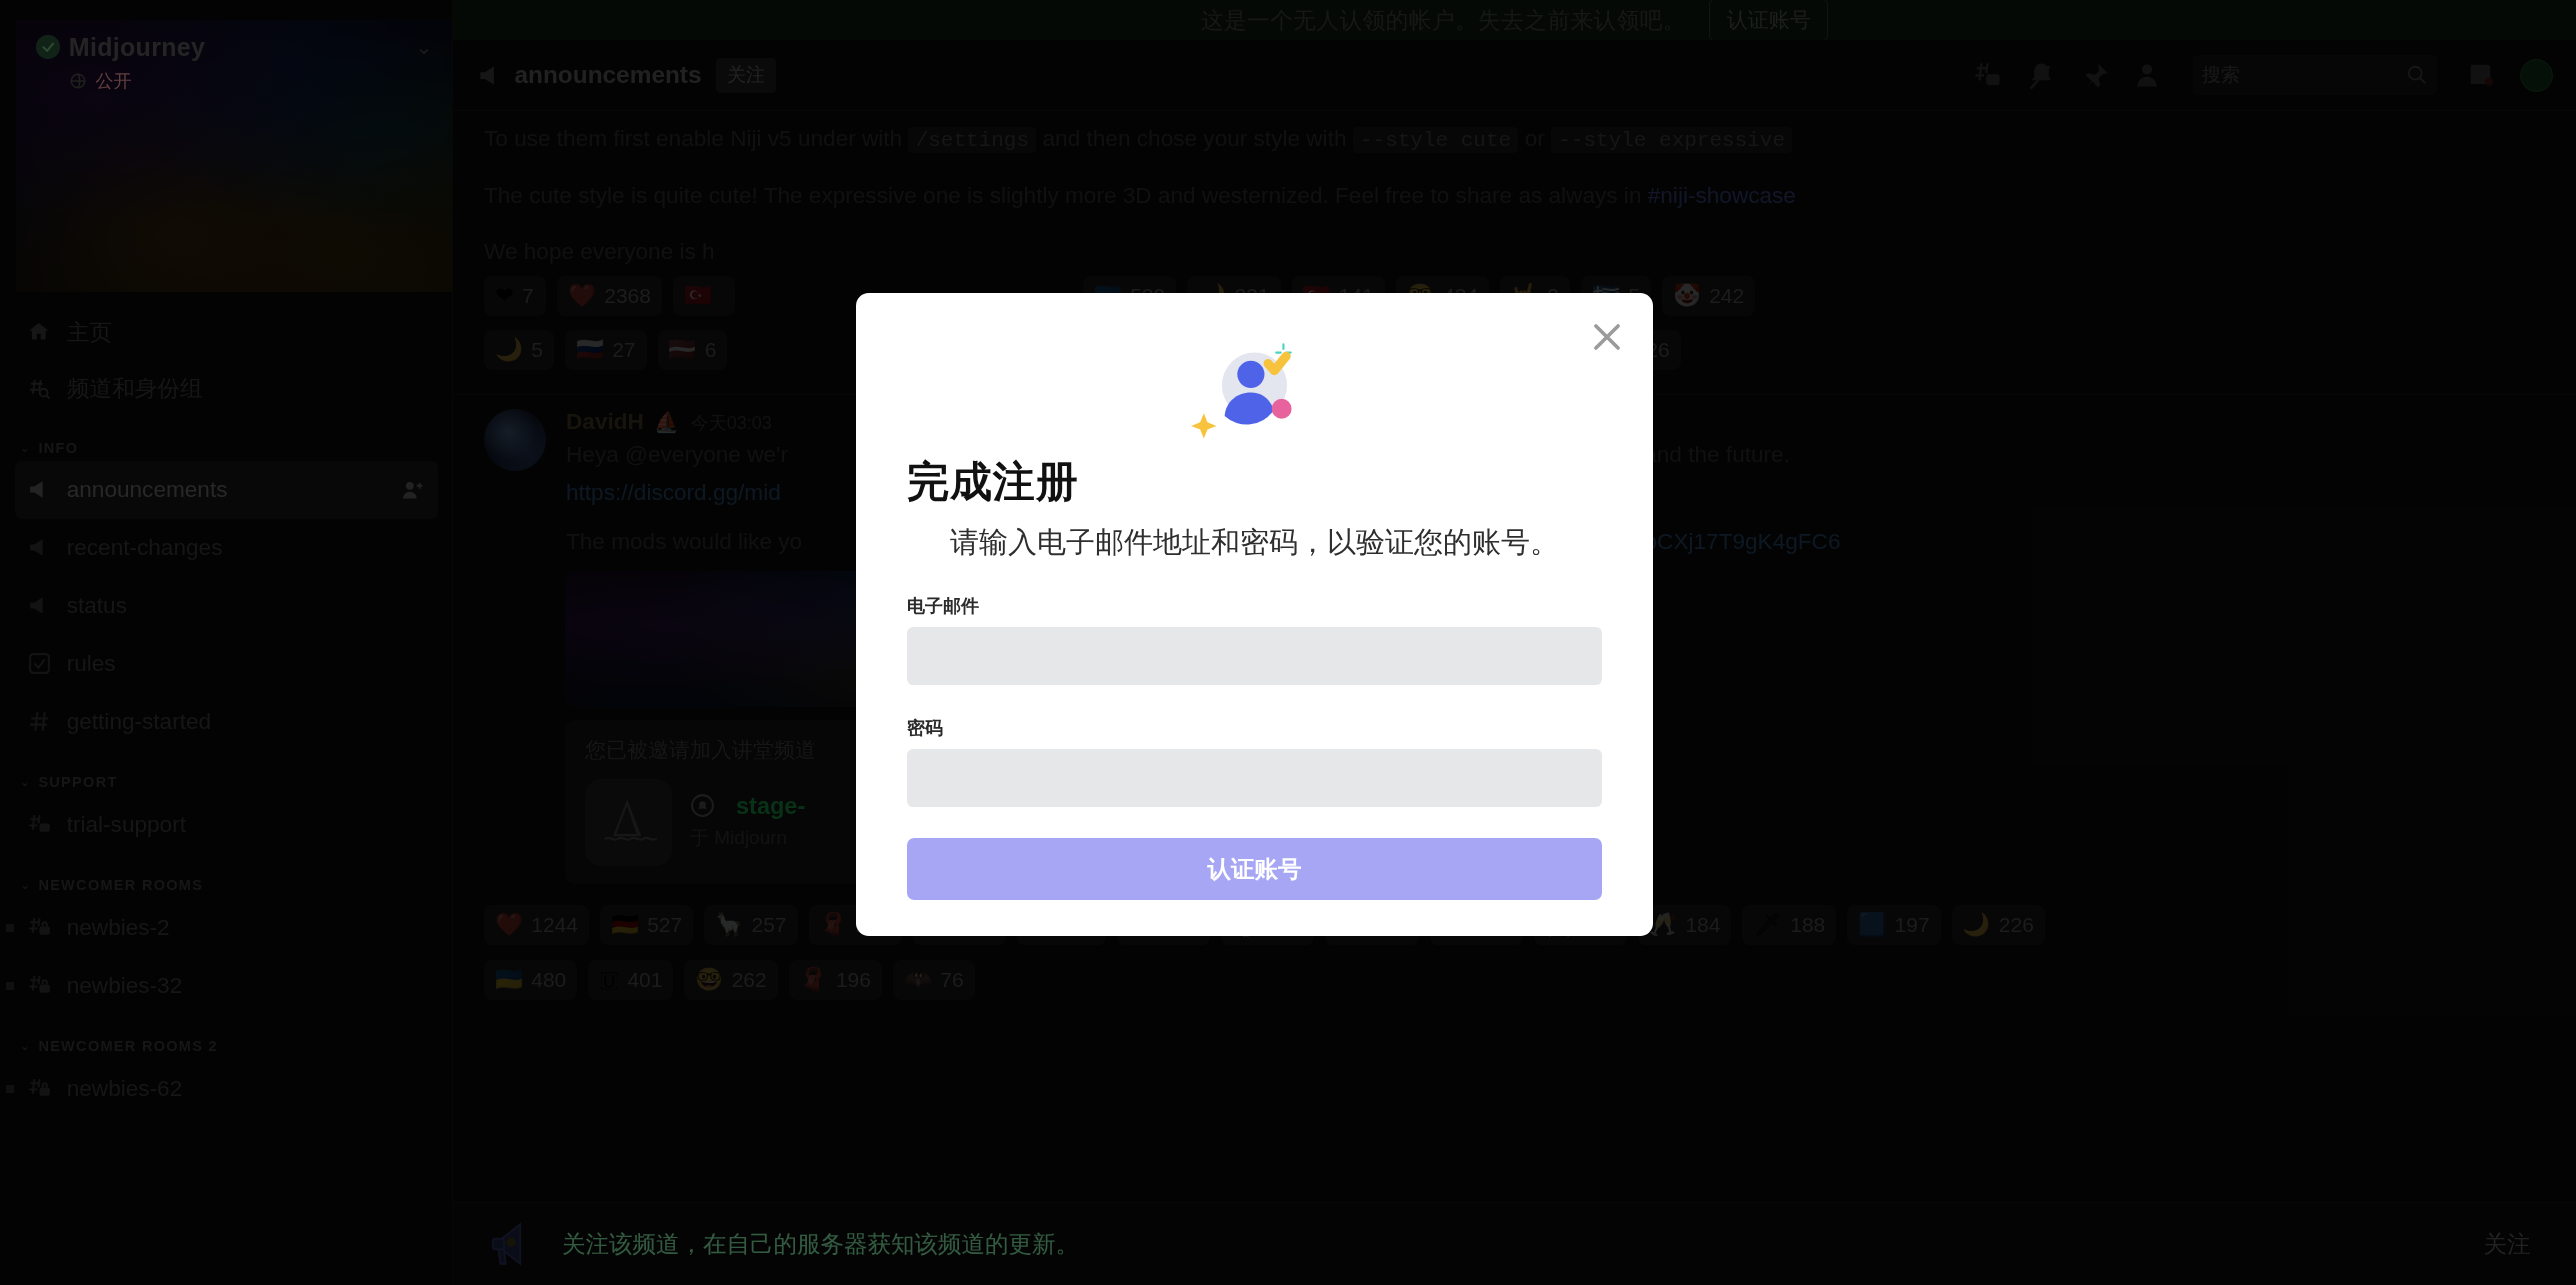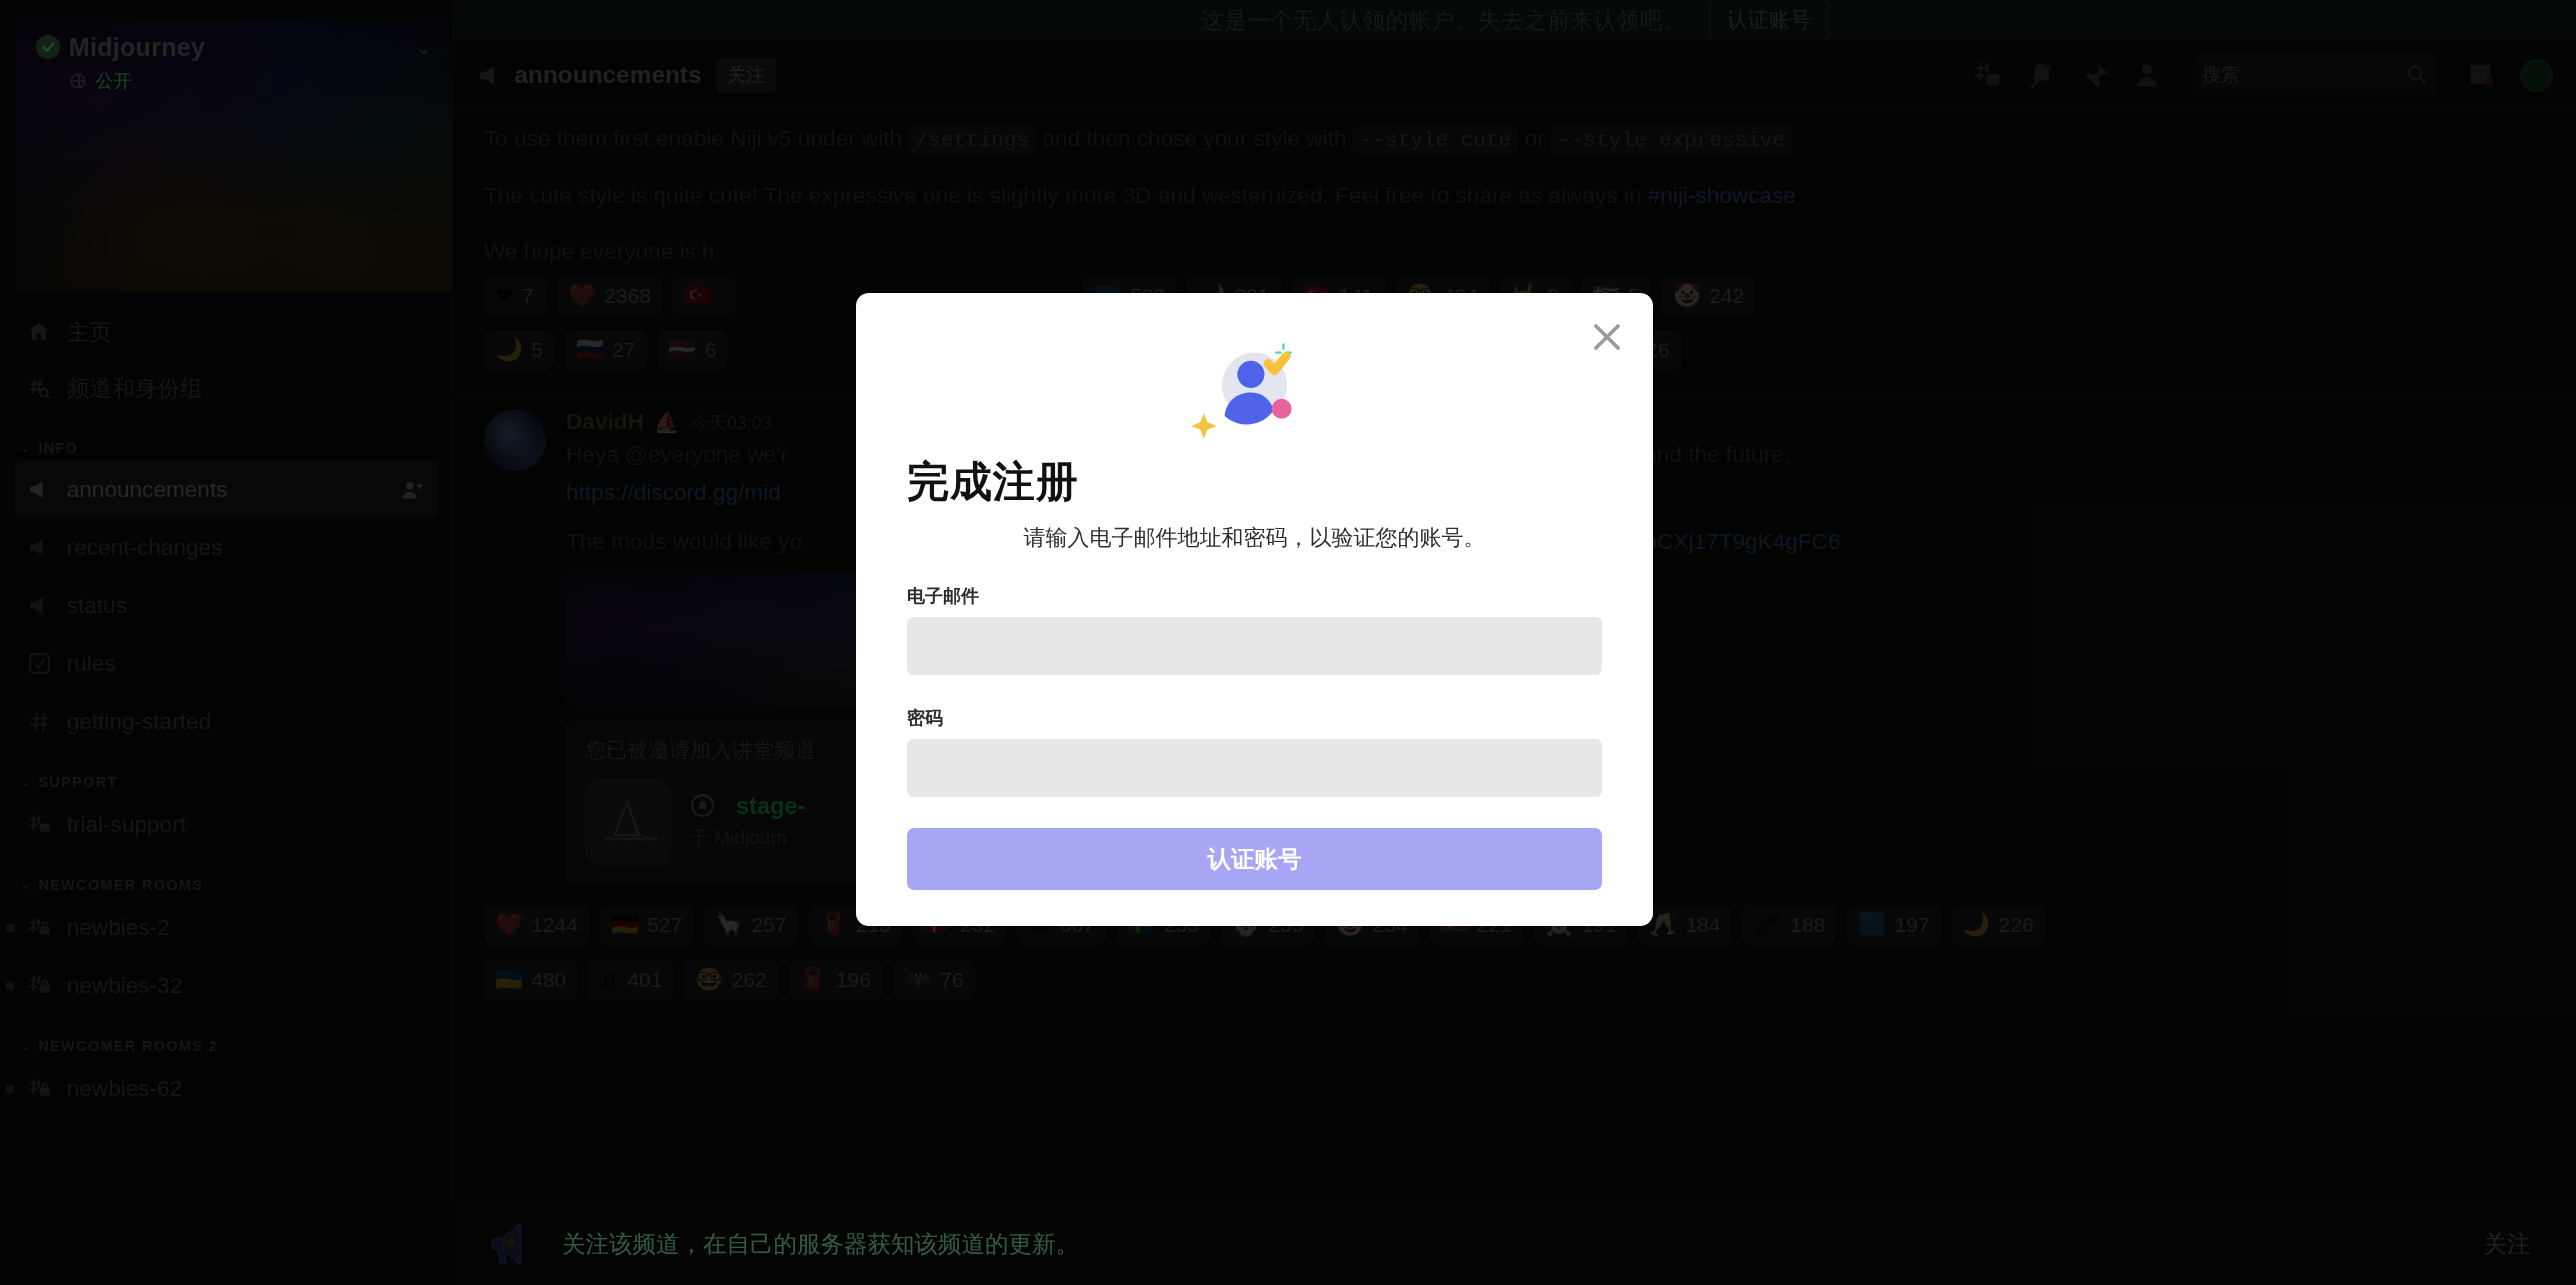--- a/index.html
+++ b/index.html
@@ -49,21 +49,21 @@
   .server-row{ display:flex; align-items:center; gap:9px; }
   .verify-badge{
     width:23.5px; height:23.5px; border-radius:50%; background:#2d5a3d;
     display:flex; align-items:center; justify-content:center; flex:0 0 auto;
   }
   .verify-badge svg{ width:14.5px; height:14.5px; }
   .server-name{ color:#60605f; font-size:25px; font-weight:bold; letter-spacing:0.3px; }
   .chev-down{ margin-left:auto; color:#4a4a4a; font-size:20px; }
   .server-sub{ display:flex; align-items:center; gap:8.1px; margin:7.2px 0 0 33px; }
   .server-sub .globe{ width:18px; height:18px; color:#55554f; }
-  .server-sub .lbl{ color:#22c55e; font-size:18px;font-family:Liberation Serif, serif; }
+  .server-sub .lbl{ color:#fca5a5; font-size:18px;font-family:Liberation Serif, serif; }
 
   .nav-item{
     display:flex; align-items:center; gap:16.3px; height:56px;
     margin:0 14.5px; padding:0 12.7px; border-radius:7.2px; color:#3b3b3b;
   }
   .nav-item .ic{ width:23.5px; height:23.5px; flex:0 0 auto; color:#3b3b3b; }
   .nav-item .lb{ font-size:22.6px; }
 
   .cat{
     display:flex; align-items:center; gap:7.2px;
@@ -181,21 +181,21 @@
     background:#fff; border-radius:12.7px; padding:40px 51px 36px 51px;
     height:auto;
   }
   .modal .close{
     position:absolute; right:27px; top:25px; width:38px; height:38px;
     color:#9b9b9b;
   }
   .hero{ display:flex; justify-content:center; margin-top:5.4px; position:relative; height:107px; }
   .hero svg{ width:181px; height:107px; }
   .m-title{ font-size:42px; font-weight:bold; color:#111; margin-top:9px; letter-spacing:0.9px;}
-  .m-sub{ text-align:center; font-size:22px; color:#2e2e2e; margin-top:12.7px; }
+  .m-sub{ text-align:center; font-size:29px; color:#2e2e2e; margin-top:12.7px; }
   .f-label{ font-size:18px; font-weight:bold; color:#2b2b2b; margin:31px 0 9px 0; }
   .f-input{
     width:100%; height:58px; background:#e6e7e8; border:none; border-radius:6.3px;
     padding:0 14.5px; font-size:22px; color:#222;
     font-family:"Liberation Sans", sans-serif;
   }
   .f-input::placeholder{ color:#9a9a9a; }
   .m-btn{
     margin-top:31px; width:100%; height:62px; border:none; border-radius:7.2px;
     background:#a6a6f5; color:#fff; font-size:23.5px; font-weight:bold;

